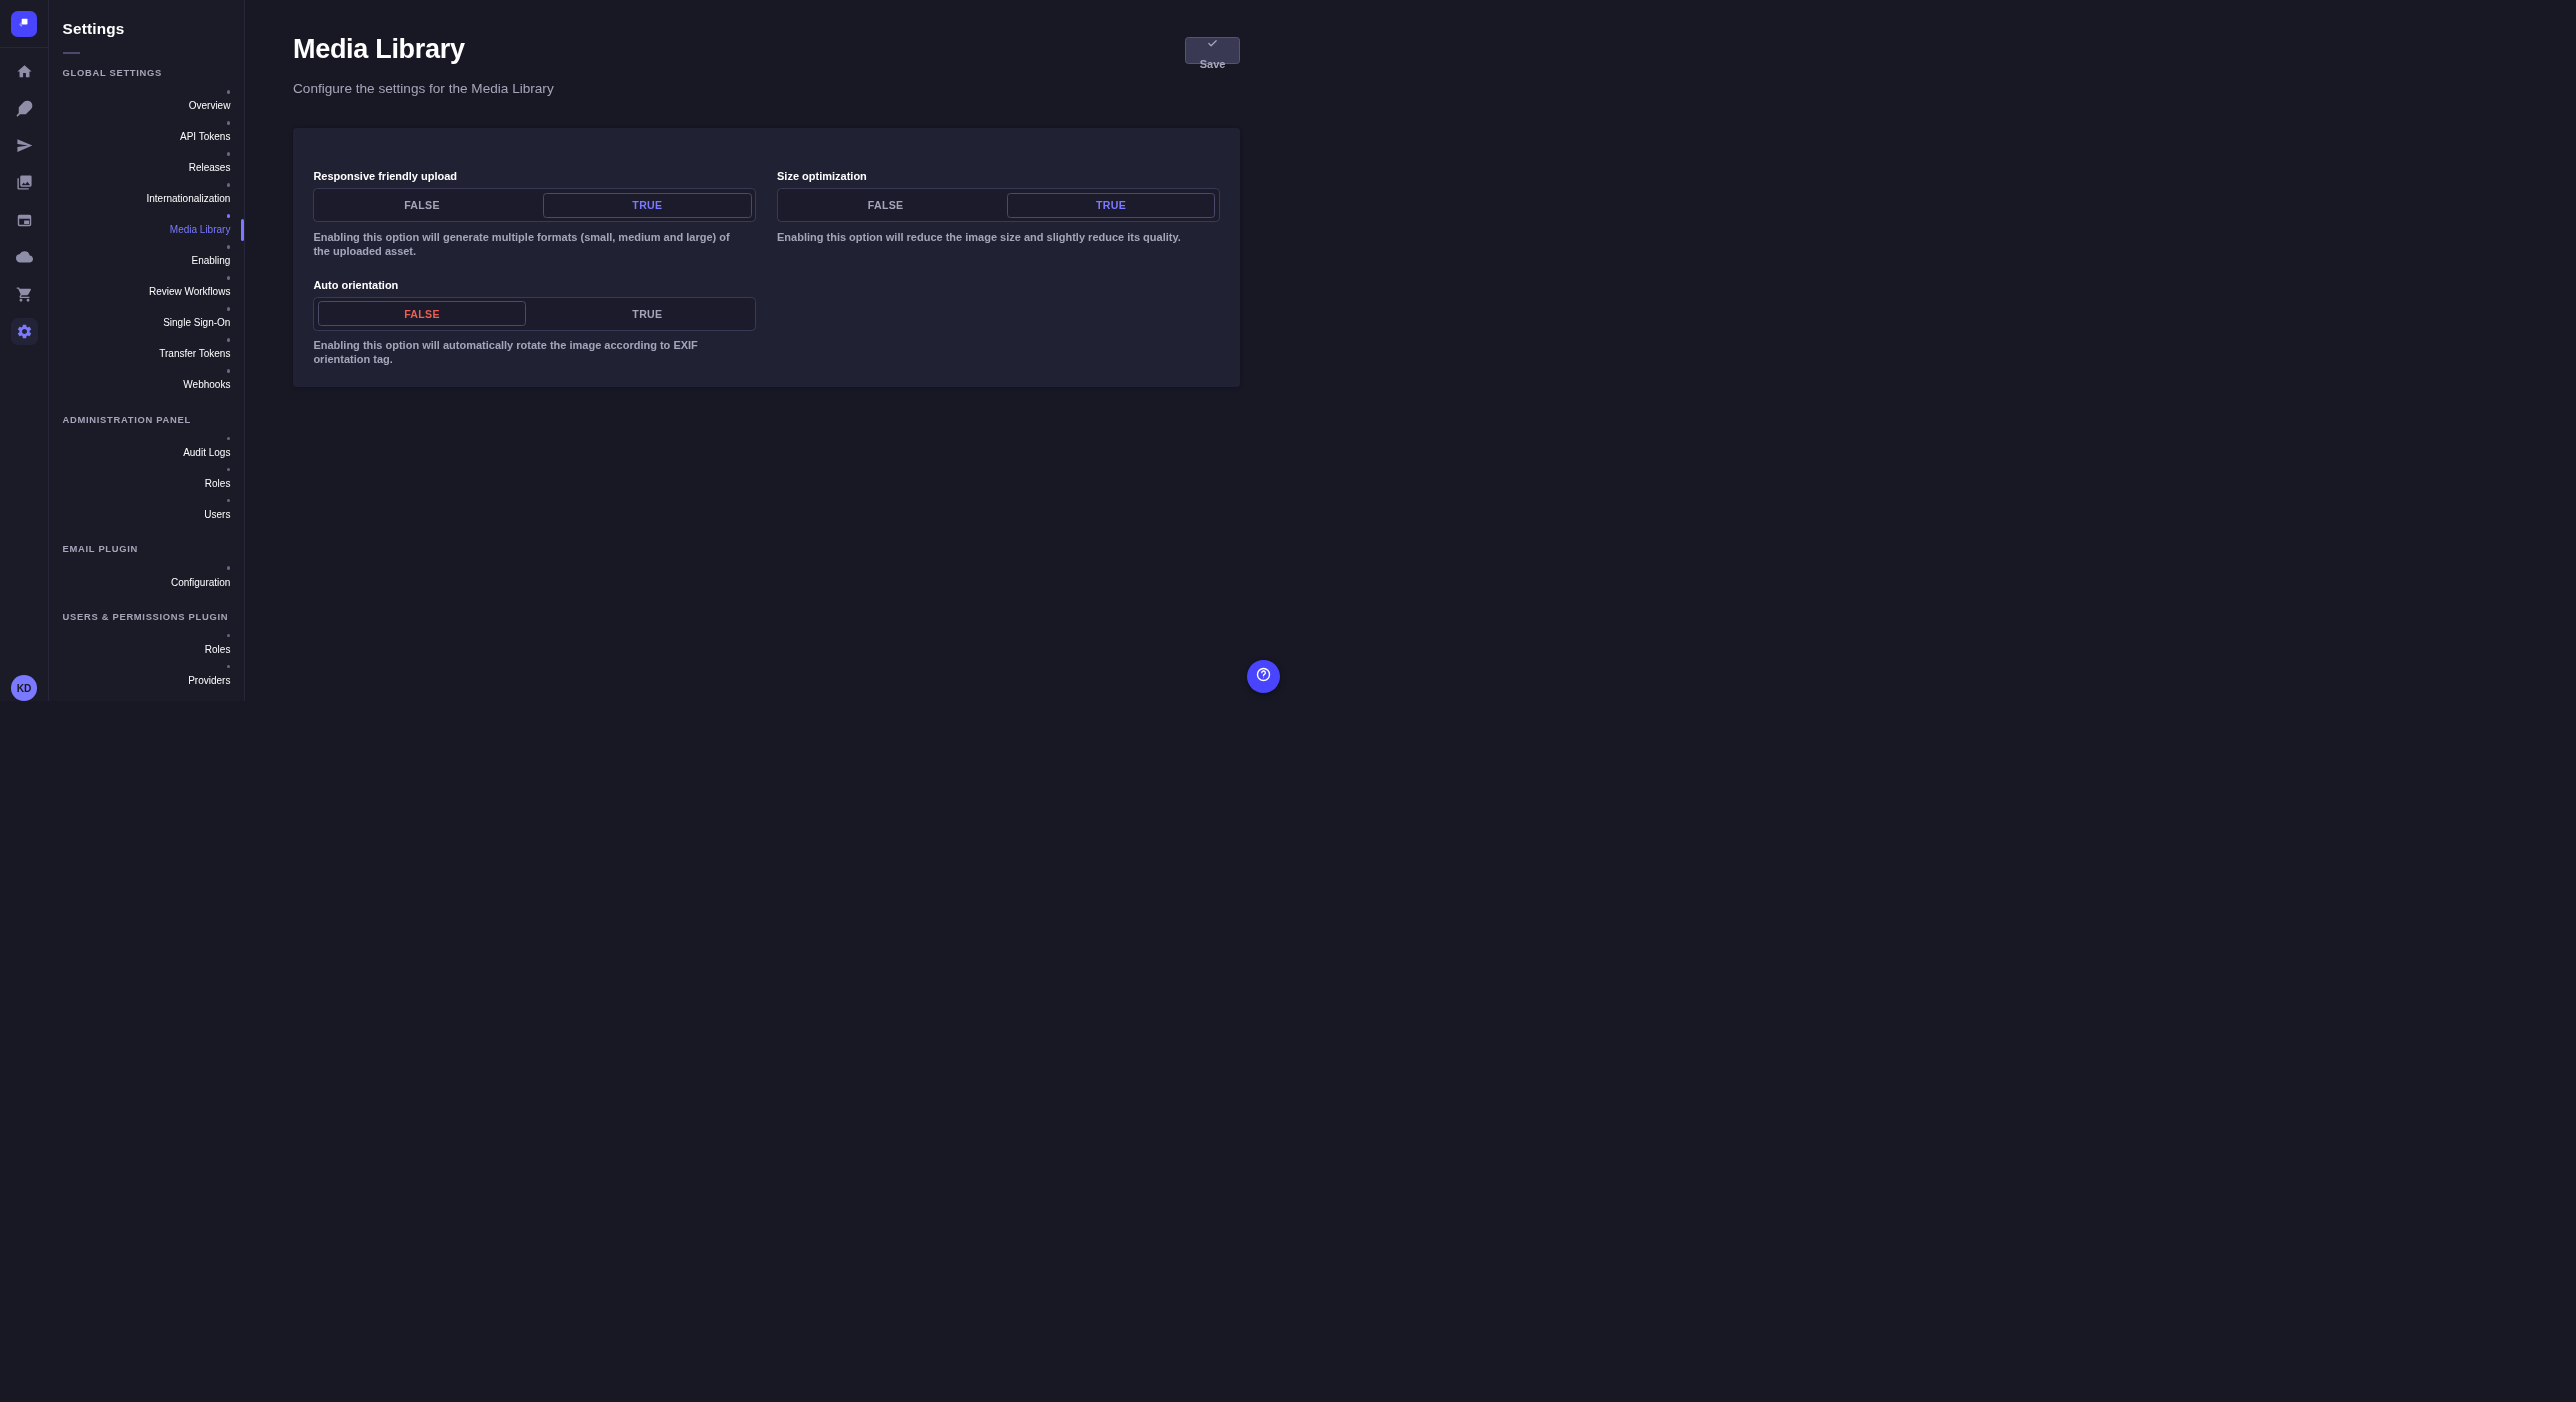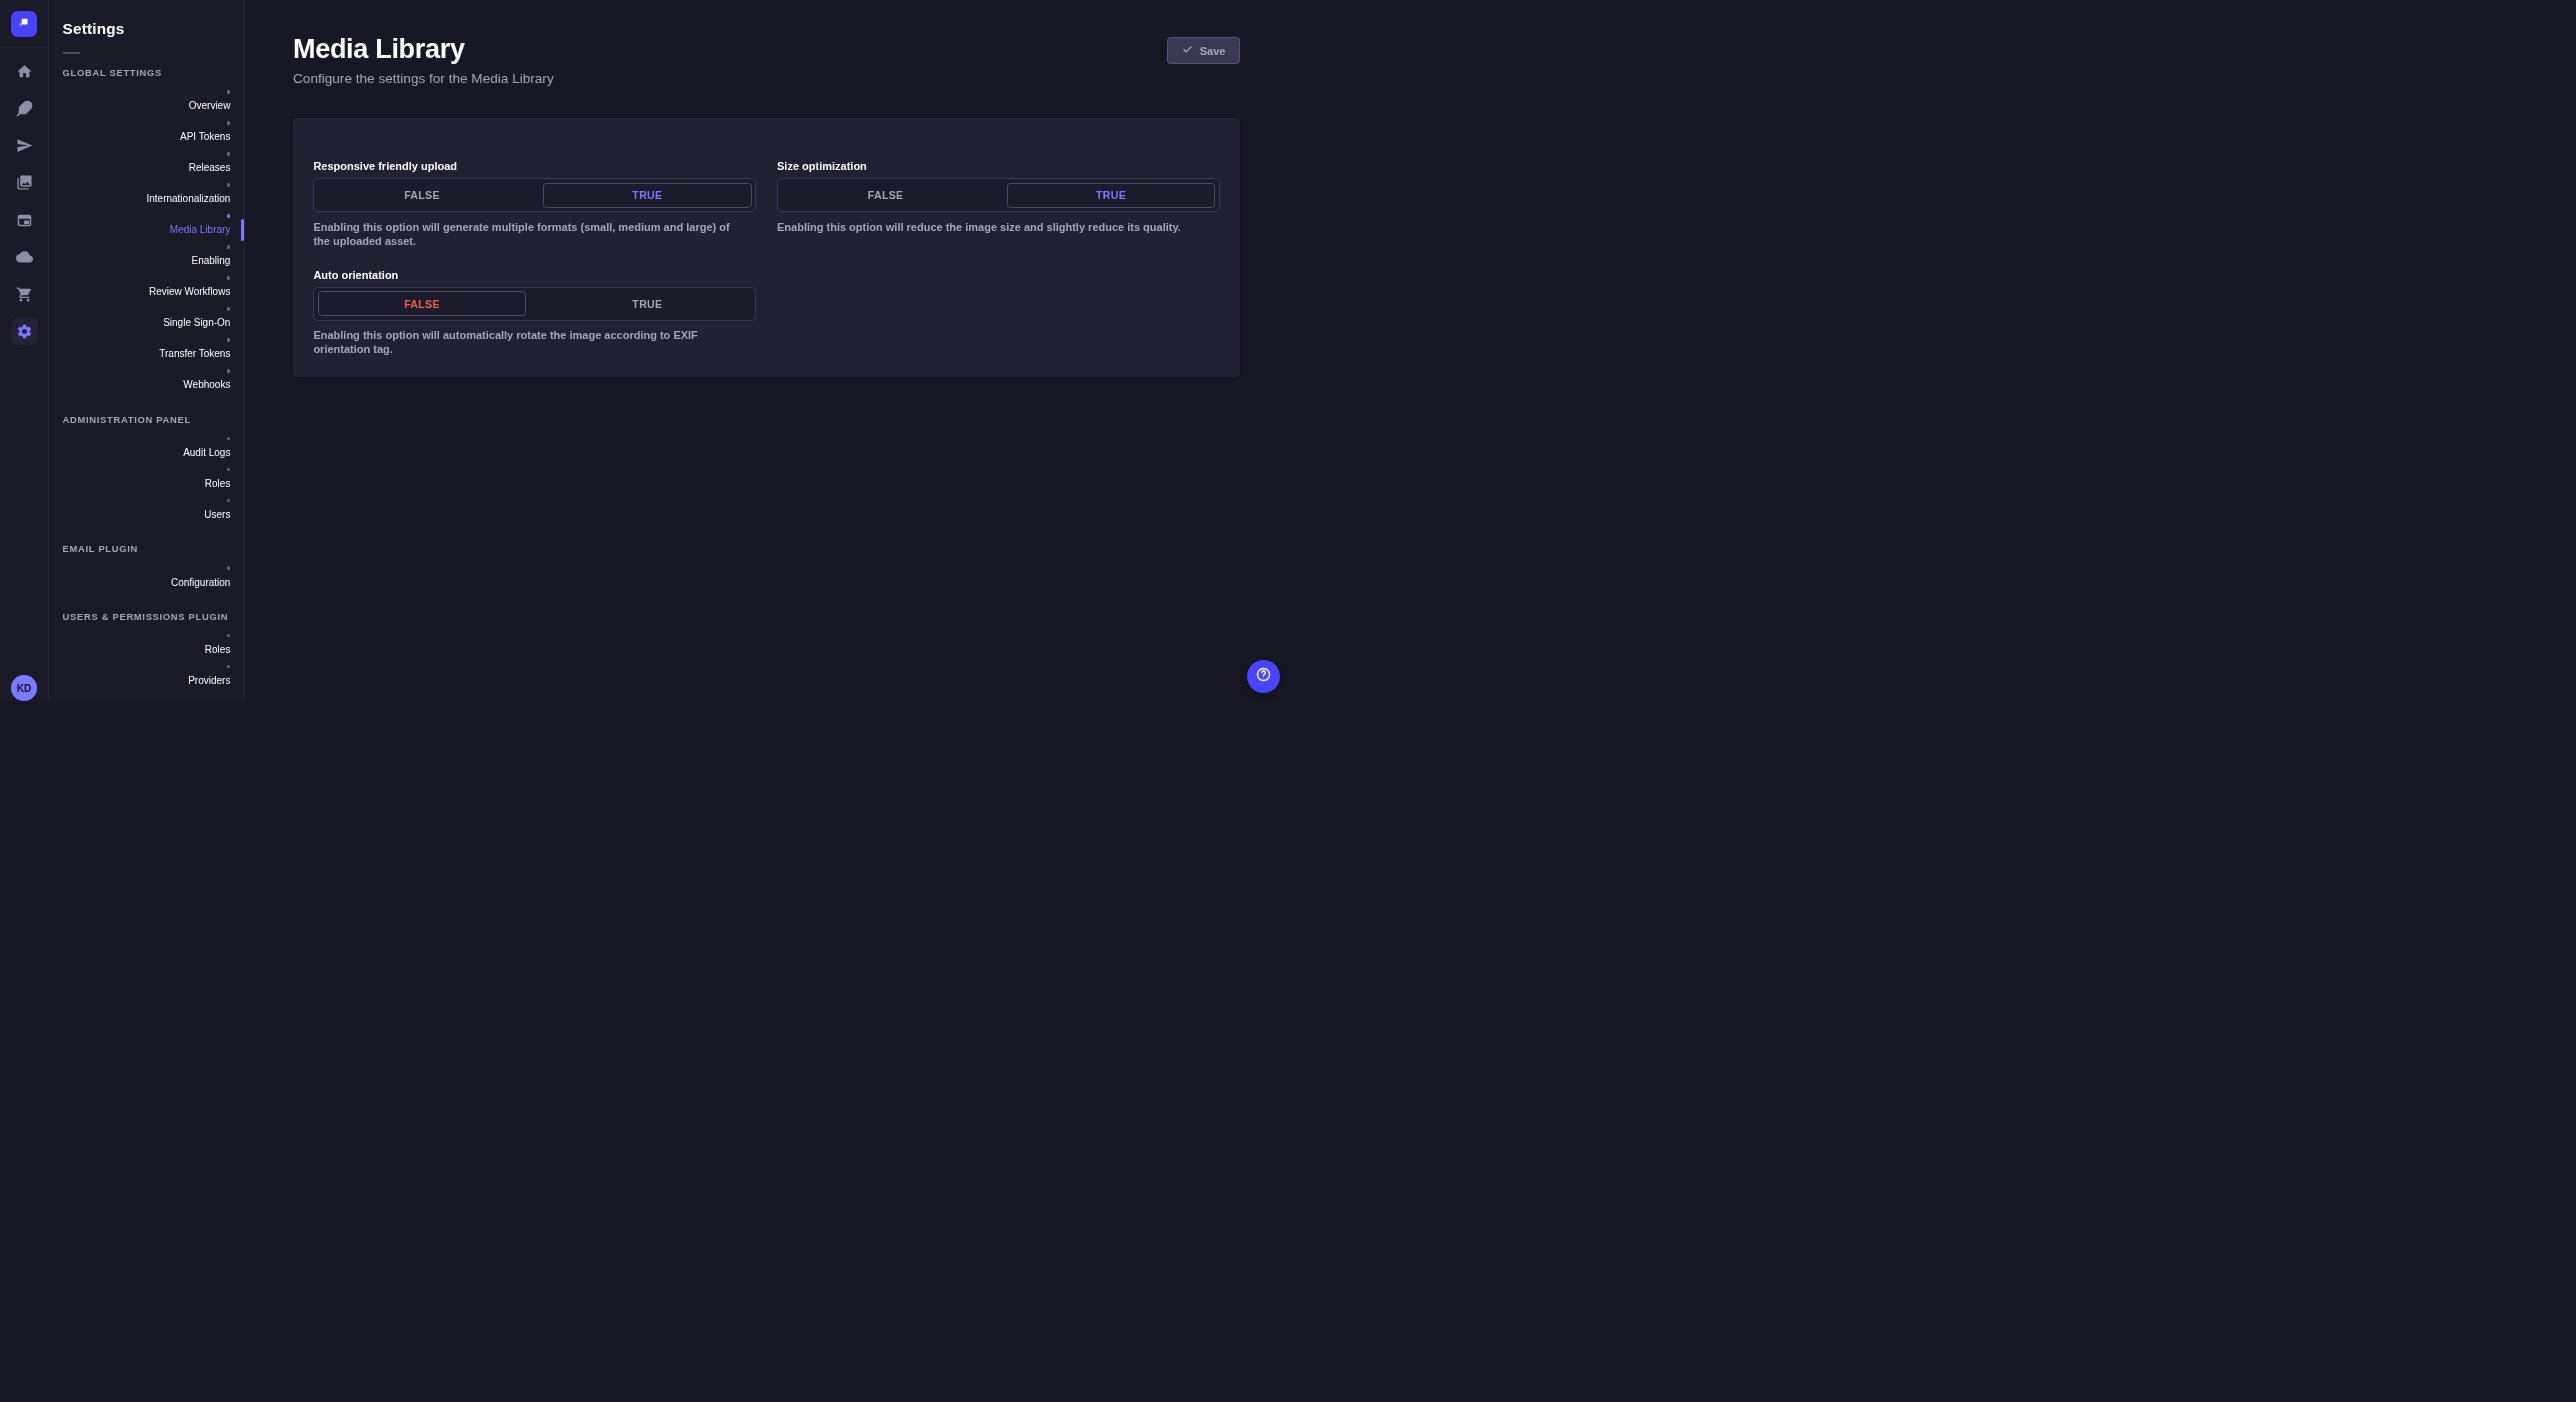--- a/index.html
+++ b/index.html
@@ -68,27 +68,27 @@
   .nav-item.active .bullet{background:var(--accent);}
   .nav-item.active .active-indicator{
     position:absolute; right:0; top:4.3px; width:2.6px; height:22px;
     border-radius:1.7px; background:var(--accent);
   }
 
   
   .main{flex:1 1 auto; padding:0 48px; position:relative; overflow:hidden;}
   .page-header{display:flex; justify-content:space-between; align-items:flex-start; padding-top:34px;}
   .page-title{font-size:27px; font-weight:700; letter-spacing:-0.3px;}
-  .page-subtitle{margin-top:6px; font-size:13.6px; color:var(--muted);}
+  .page-subtitle{margin-top:16px; font-size:13.6px; color:var(--muted);}
   .save-btn{
     margin-top:3.4px; height:27px; padding:0 13.6px;
     display:flex; align-items:center; gap:6.8px;
     background:var(--save-bg); border:0.9px solid var(--save-border); border-radius:3.4px;
     color:var(--save-text); font-size:11px; font-weight:600;
-    font-family:inherit; cursor:pointer;
+    font-family:inherit; cursor:pointer;flex-direction:column;
   }
   .save-btn svg{width:11px; height:11px;}
 
   .card{
     margin-top:32px; background:var(--card-bg); border-radius:3.4px;
     padding:20.4px; box-shadow:0 0.9px 3.4px rgba(0,0,0,.25);
   }
   .card-title{font-size:14.5px; font-weight:600; letter-spacing:0.1px;}
   .fields-grid{
     display:grid; grid-template-columns:1fr 1fr;

